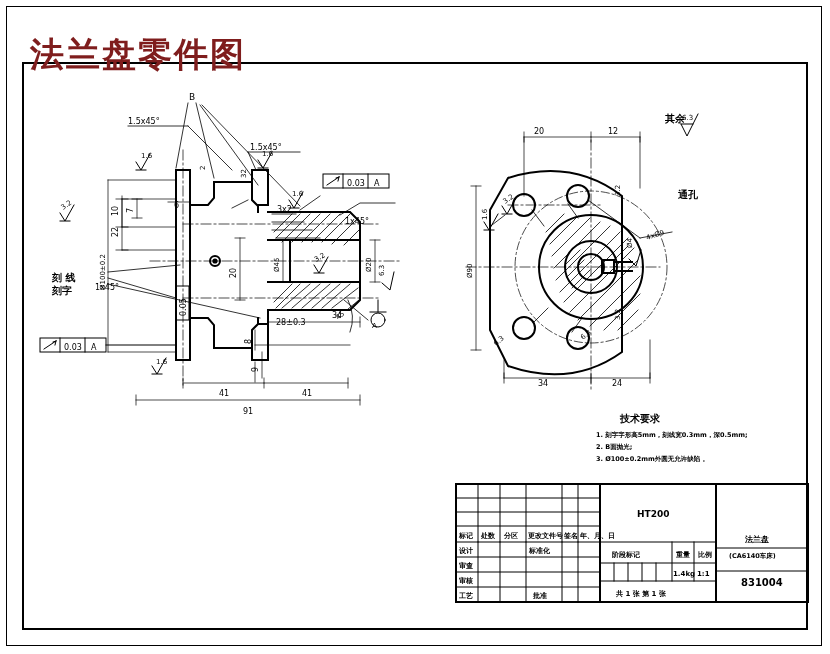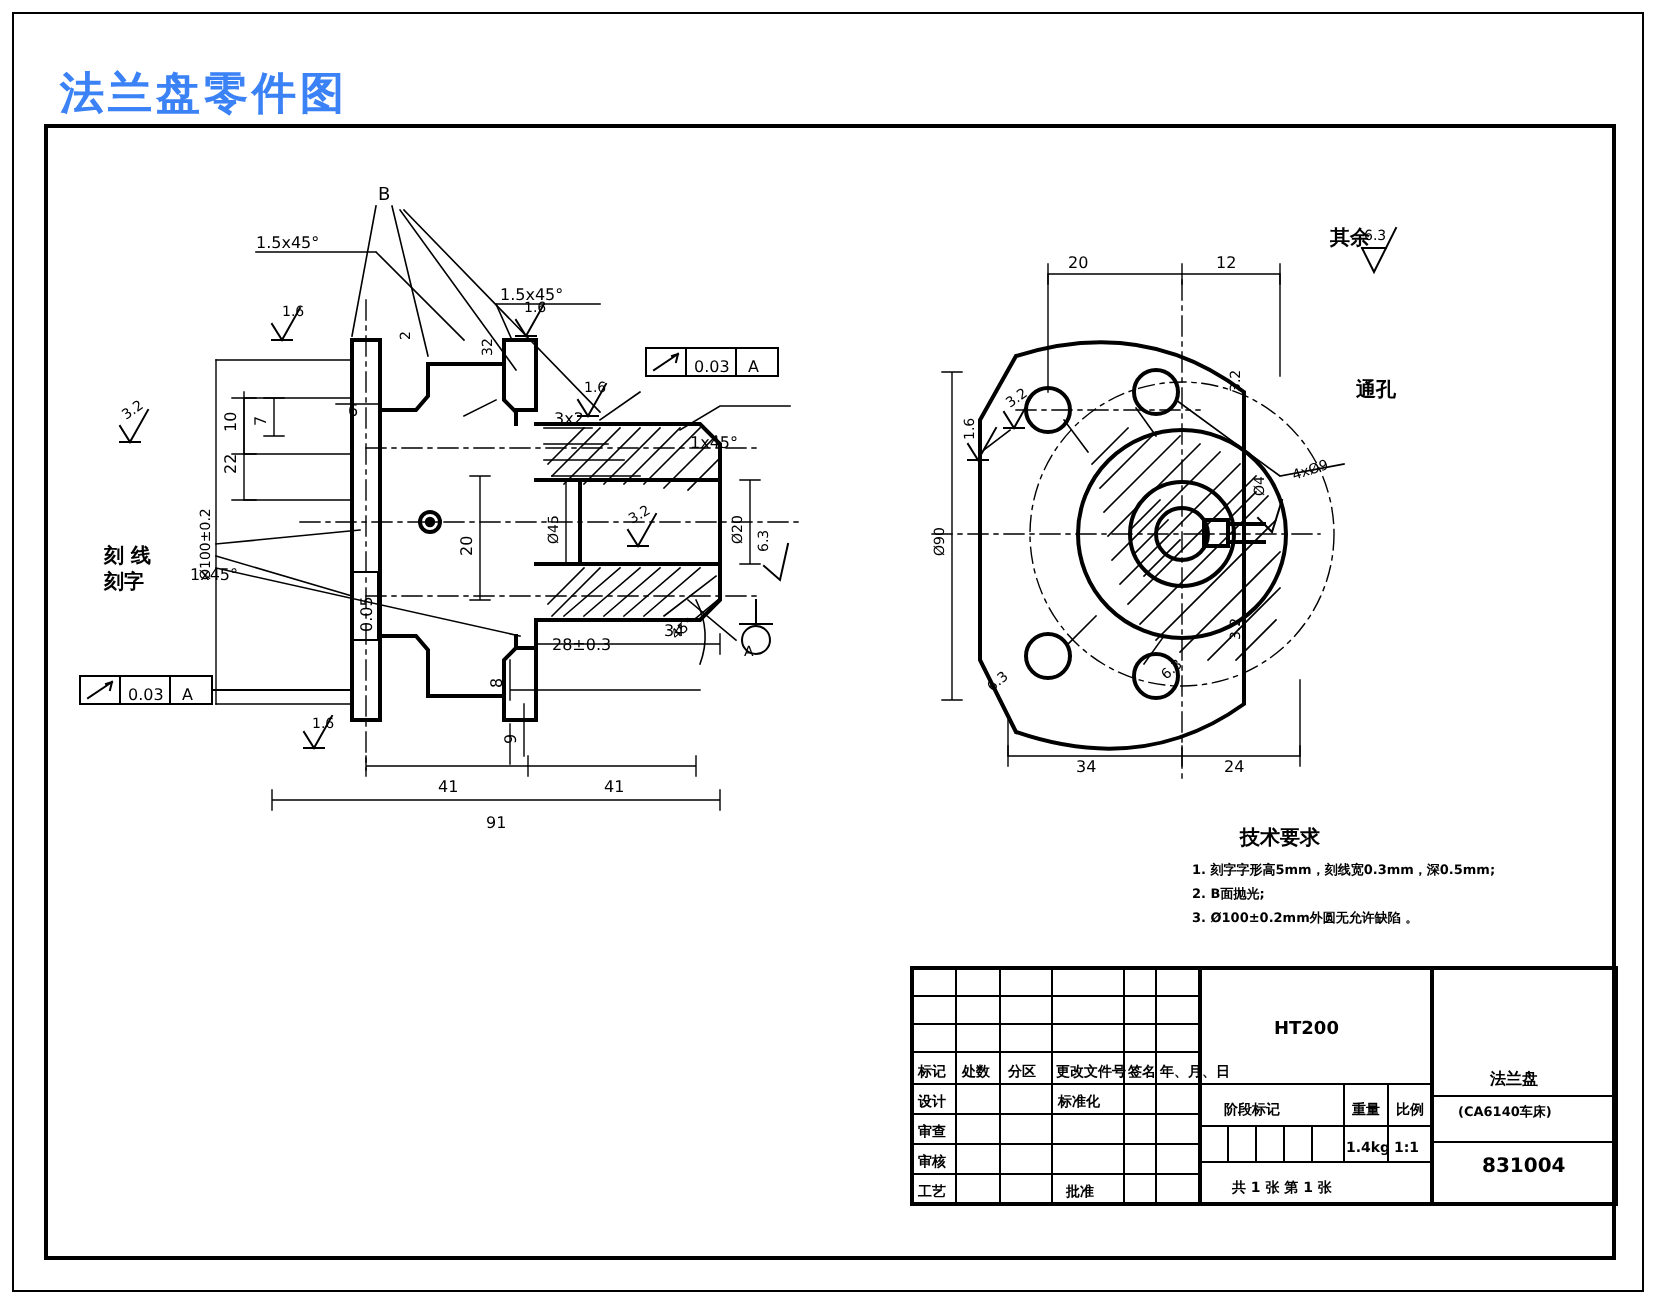--- a/index.html
+++ b/index.html
@@ -5,22 +5,22 @@
   html,body{margin:0;padding:0;background:#ffffff;}
   body{width:830px;height:654px;position:relative;overflow:hidden;
        font-family:"Liberation Sans","DejaVu Sans",sans-serif;}
   .sheet{position:absolute;left:0;top:0;width:830px;height:654px;background:#fff;}
   
   .sheet-edge{position:absolute;left:6px;top:6px;width:816px;height:640px;
               border:1px solid #000;box-sizing:border-box;}
   
   .frame{position:absolute;left:22px;top:62px;width:786px;height:568px;
          border:2px solid #000;box-sizing:border-box;}
-  .title-main{position:absolute;left:30px;top:32px;color:#3b82f6;
-              font-family:"DejaVu Sans",sans-serif;font-size:22px;font-weight:bold;
+  .title-main{position:absolute;left:30px;top:32px;color:#7f1d1d;
+              font-family:"DejaVu Sans",sans-serif;font-size:34px;font-weight:bold;
               letter-spacing:2px;white-space:nowrap;}
   svg{position:absolute;left:0;top:0;}
   .lbl{font-family:"DejaVu Sans",sans-serif;font-size:8px;fill:#000;}
   .lbl7{font-family:"DejaVu Sans",sans-serif;font-size:7px;fill:#000;}
   .lbl9{font-family:"DejaVu Sans",sans-serif;font-size:9px;fill:#000;}
   .cn{font-family:"DejaVu Sans",sans-serif;font-size:10px;fill:#000;font-weight:bold;}
   .cn8{font-family:"DejaVu Sans",sans-serif;font-size:8px;fill:#000;font-weight:bold;}
   .cn6{font-family:"DejaVu Sans",sans-serif;font-size:6.5px;fill:#000;font-weight:bold;}
   .tb-txt{font-family:"DejaVu Sans",sans-serif;font-size:7px;fill:#000;font-weight:bold;}
 </style>

